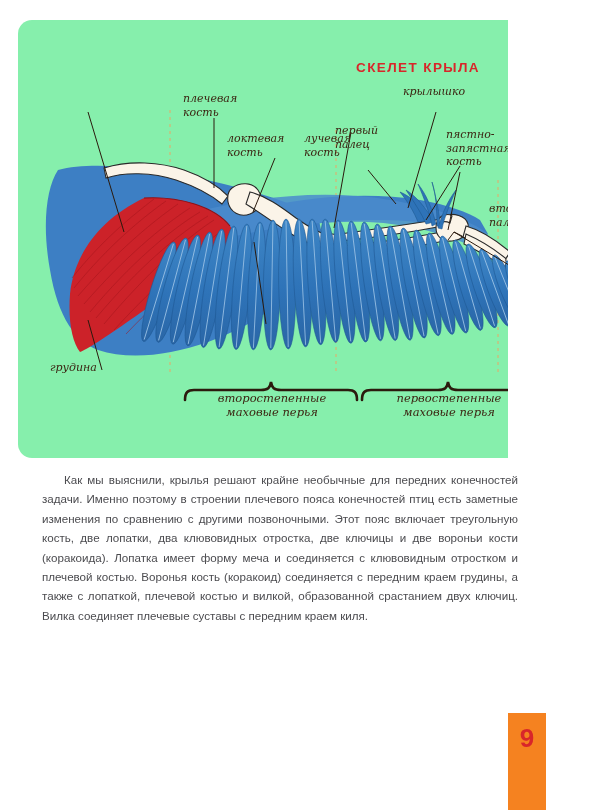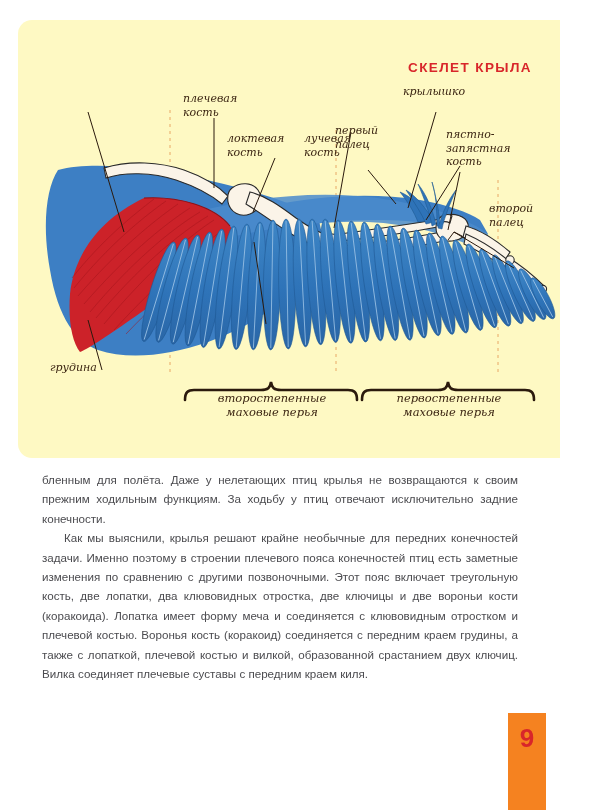--- a/index.html
+++ b/index.html
@@ -13,23 +13,23 @@
     position: relative;
     overflow: hidden;
     font-family: "Liberation Sans", sans-serif;
   }
 
   
   #illustration-panel {
     position: absolute;
     left: 18px;
     top: 20px;
-    width: 542px;
+    width: 490px;
     height: 438px;
-    background: #fef9c3;
+    background: #86efac;
     border-top-left-radius: 14px;
     border-bottom-left-radius: 14px;
     overflow: hidden;
   }
   #figure-title {
     position: absolute;
     right: 28px;
     top: 40px;
     color: #d8262a;
     font-size: 13.5px;
@@ -360,19 +360,18 @@
   <div class="hlabel" style="left:32px;  top:341px; width:80px;">грудина</div>
 
   <div class="hlabel c" style="left:178px; top:372px; width:152px; font-size:11.5px;">второстепенные
 маховые перья</div>
 
   <div class="hlabel c" style="left:355px; top:372px; width:152px; font-size:11.5px;">первостепенные
 маховые перья</div>
 </div>
 
 <div id="body-text">
-  <p>бленным для полёта. Даже у нелетающих птиц крылья не возвращаются к своим прежним ходильным функциям. За ходьбу у птиц отвечают исключительно задние конечности.</p>
   <p class="indent">Как мы выяснили, крылья решают крайне необычные для передних конечностей задачи. Именно поэтому в строении плечевого пояса конечностей птиц есть заметные изменения по сравнению с другими позвоночными. Этот пояс включает треугольную кость, две лопатки, два клювовидных отростка, две ключицы и две вороньи кости (коракоида). Лопатка имеет форму меча и соединяется с клювовидным отростком и плечевой костью. Воронья кость (коракоид) соединяется с передним краем грудины, а также с лопаткой, плечевой костью и вилкой, образованной срастанием двух ключиц. Вилка соединяет плечевые суставы с передним краем киля.</p>
 </div>
 
 <div id="page-number-tab">
   <div id="page-number">9</div>
 </div>
 
 </body></html>

